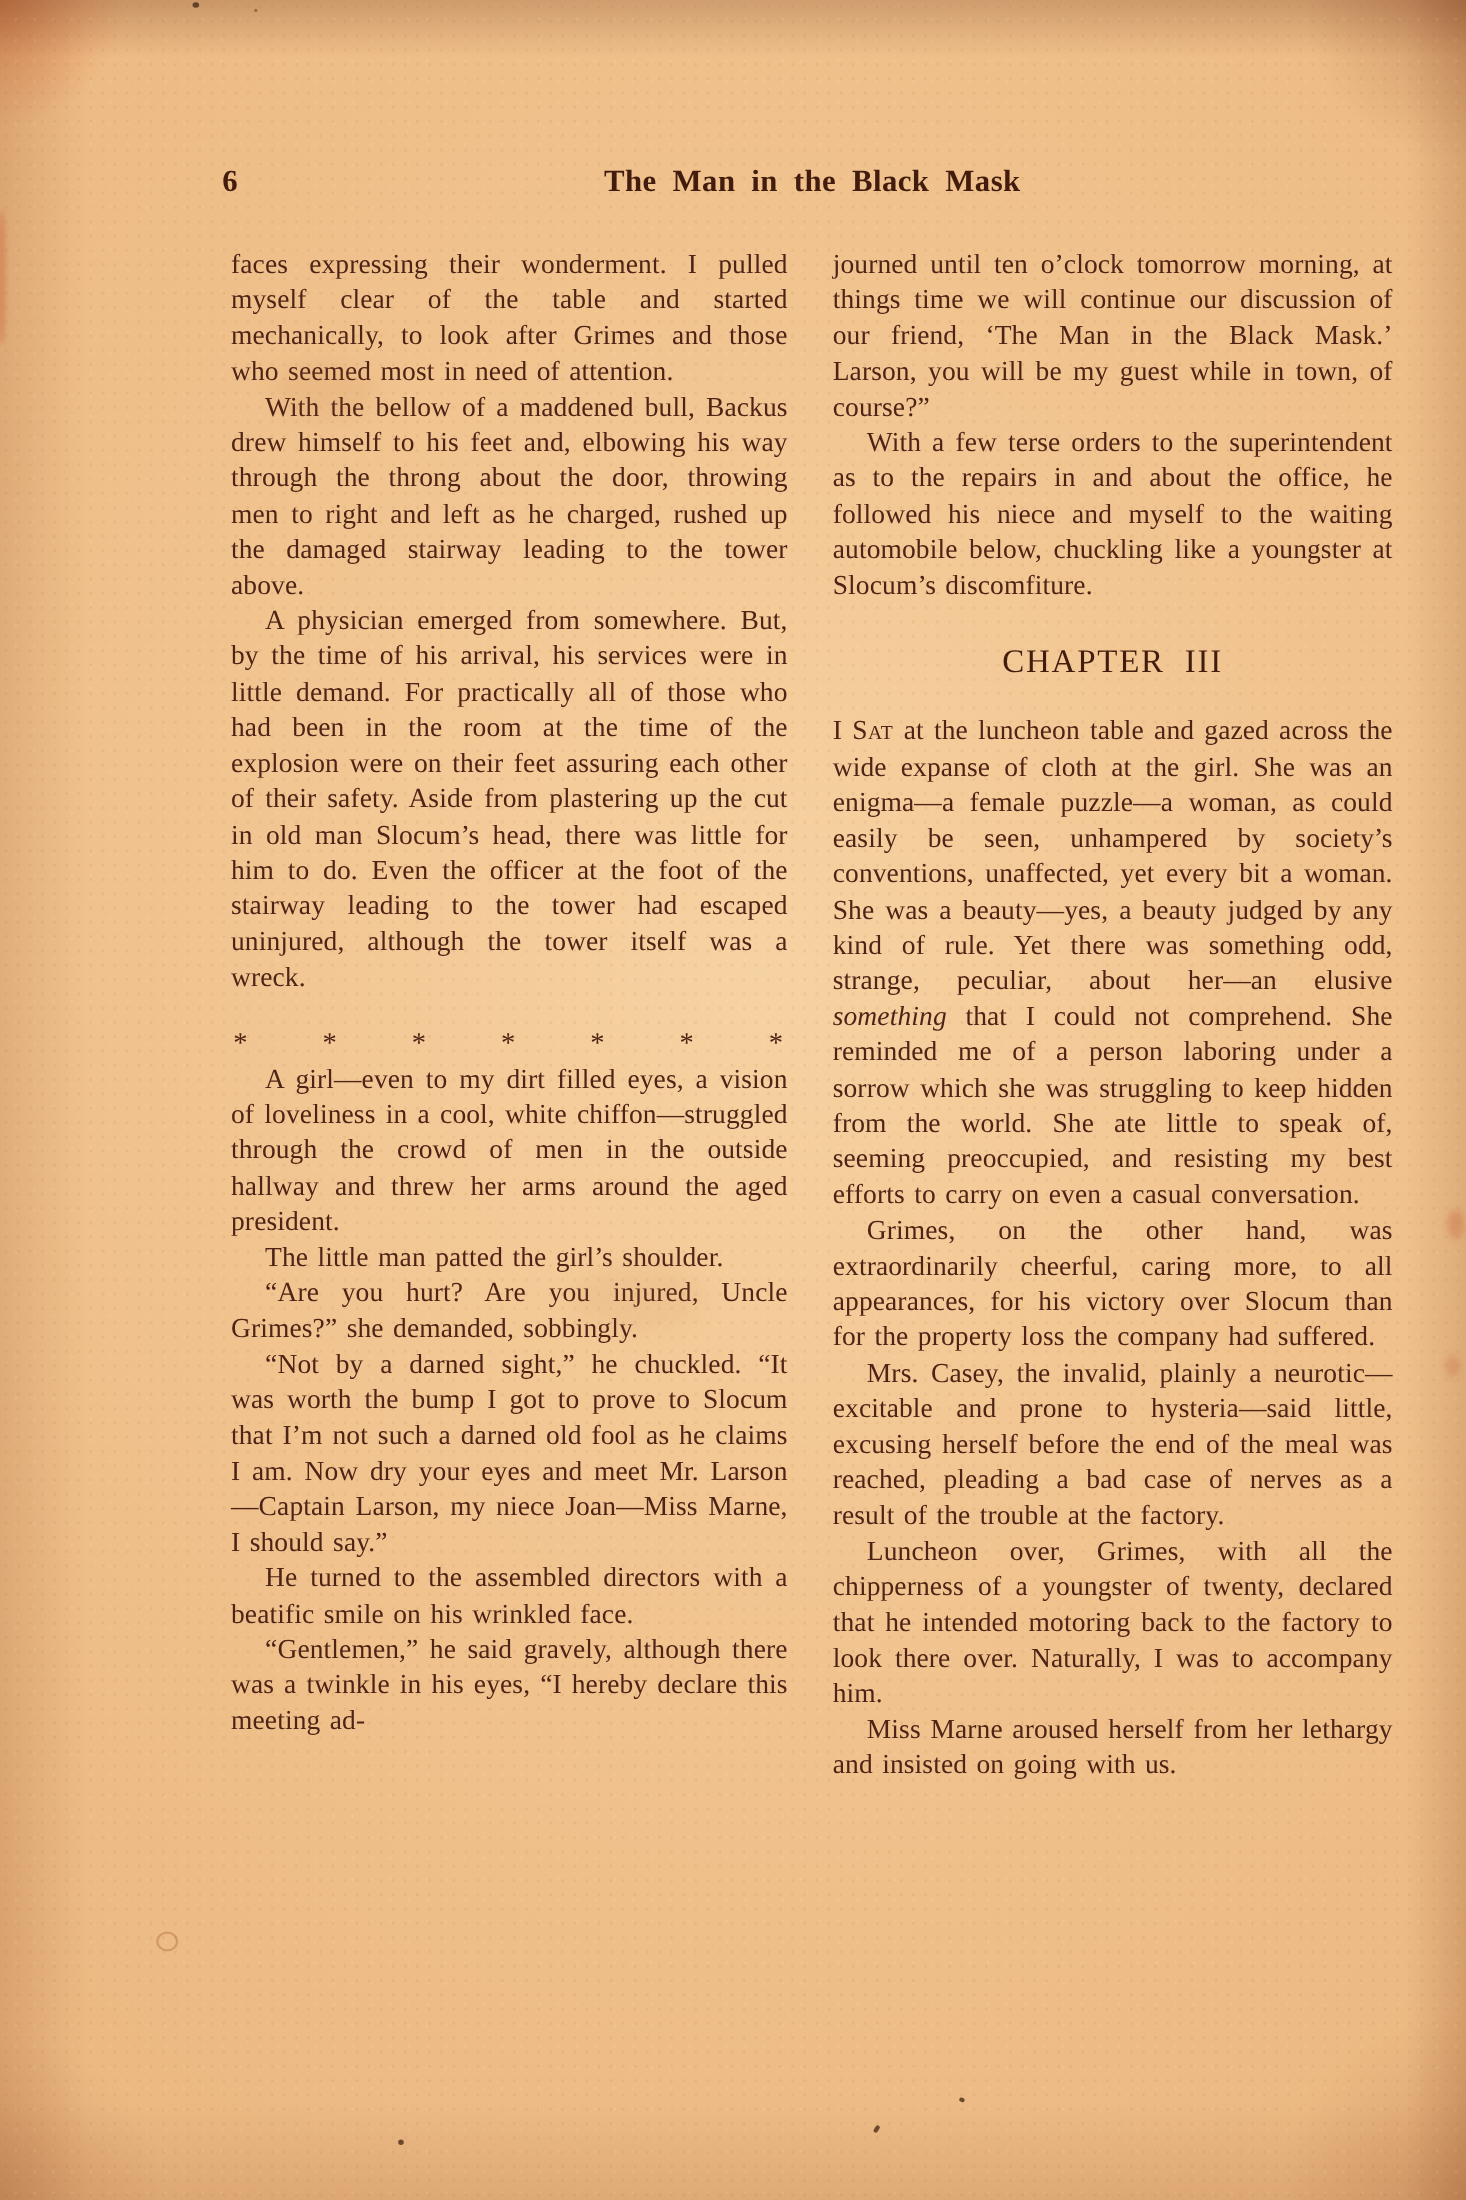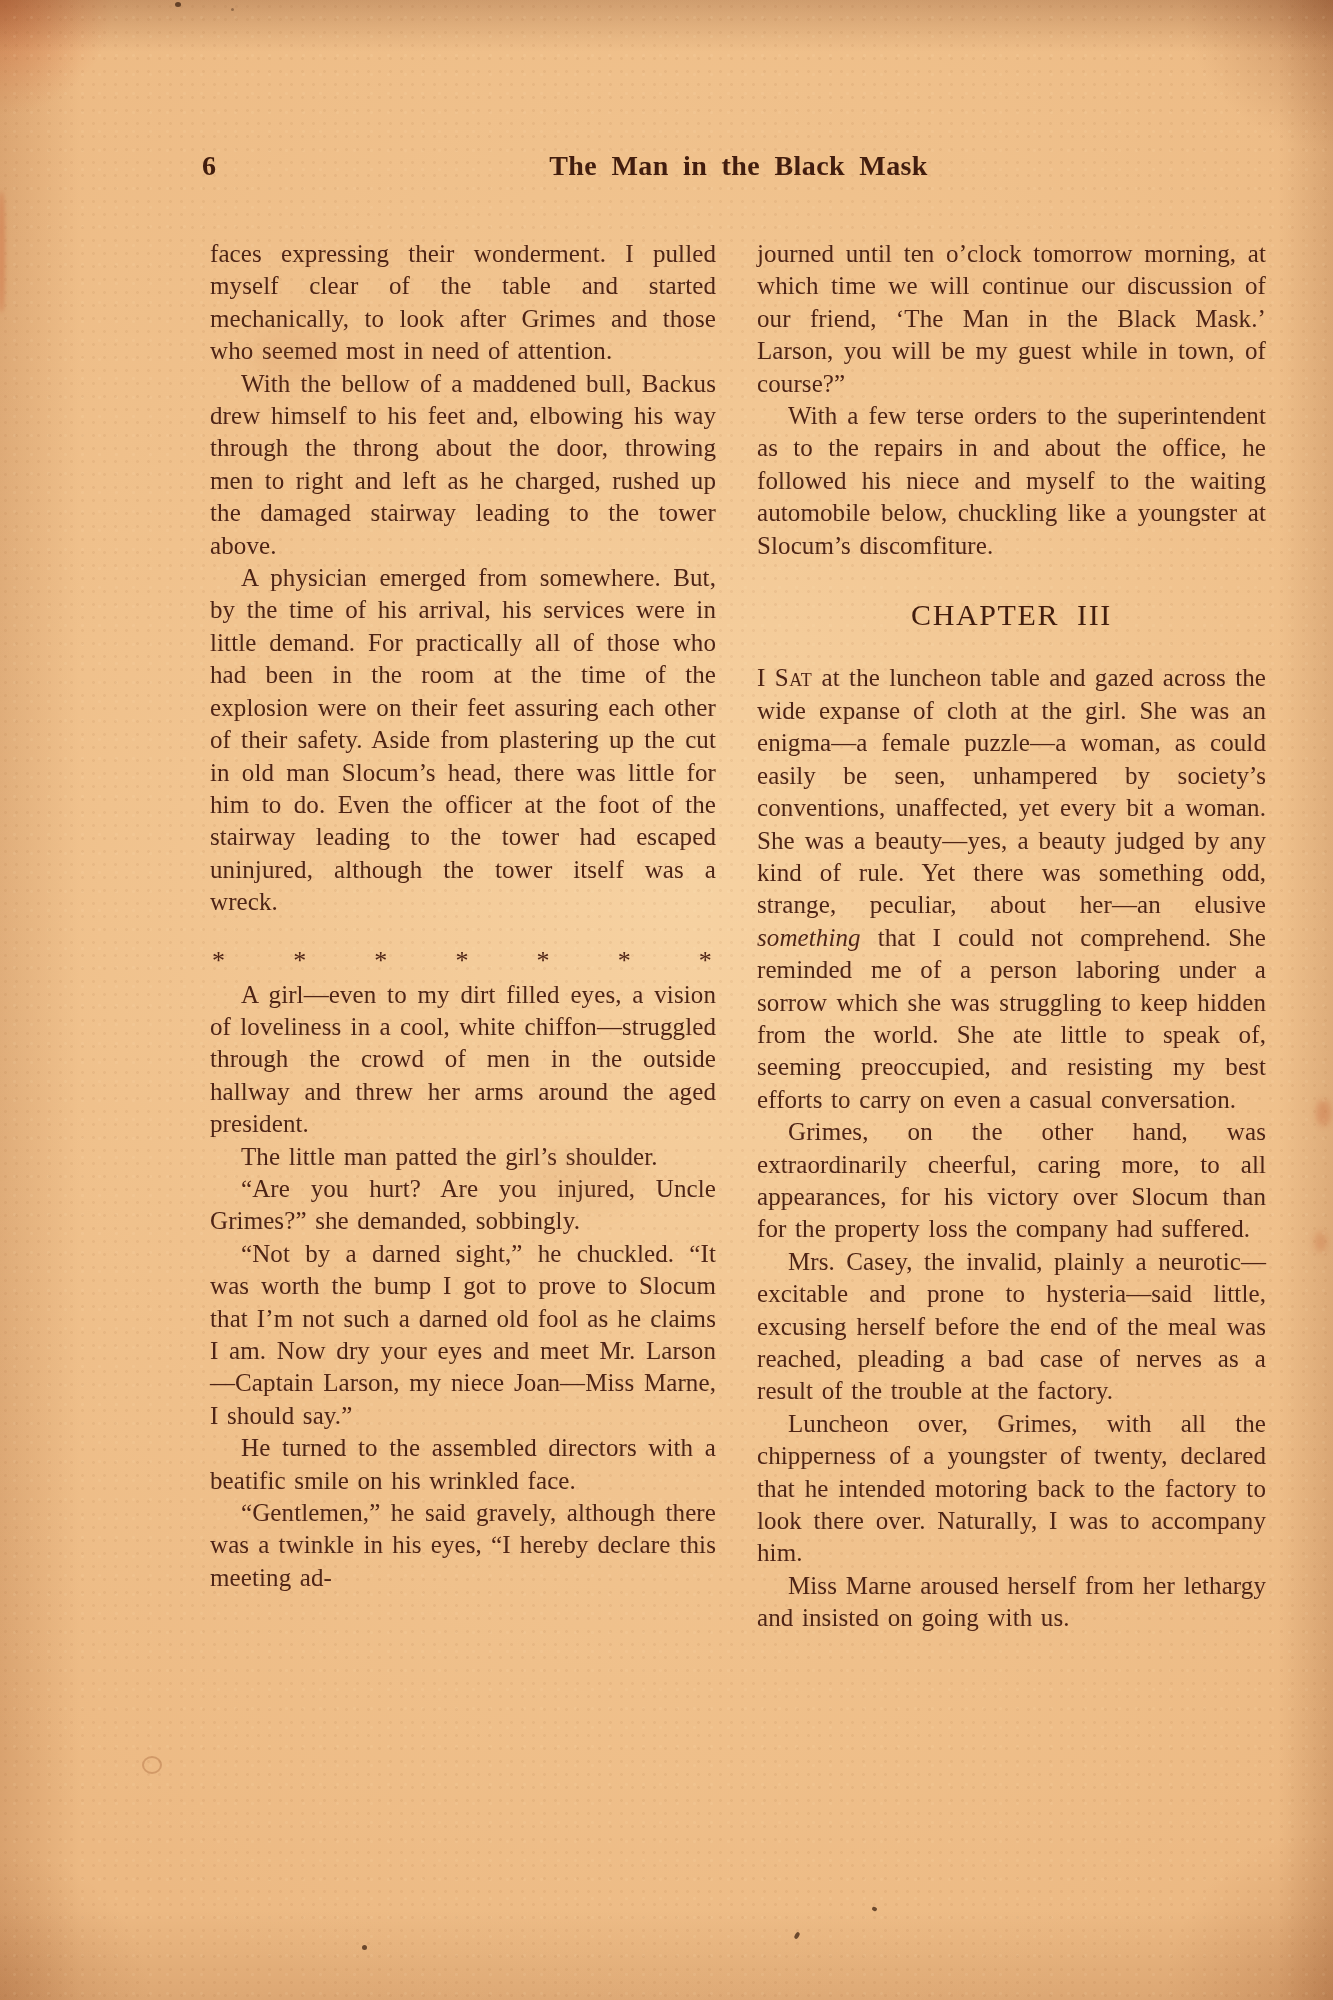--- a/index.html
+++ b/index.html
@@ -41,21 +41,21 @@
   .page-number{
     position:absolute;left:-8px;top:0;
     font-size:28px;font-weight:bold;color:var(--ink-dark);
   }
   .book-title{
     position:absolute;left:0;right:0;top:0;text-align:center;
     font-size:28px;font-weight:bold;color:var(--ink-dark);
     letter-spacing:0.4px;word-spacing:7px;
   }
   .column{
-    position:absolute;top:238px;
+    position:absolute;top:225px;
     text-align:justify;
     font-size:25px;line-height:32.4px;
     letter-spacing:0.1px;word-spacing:2.2px;
   }
   .col-left{left:210px;width:506px;}
   .col-right{left:757px;width:509px;}
   .column p{margin:0;}
   .column p.indent{text-indent:31px;}
   .separator{
     display:flex;justify-content:space-between;
@@ -111,21 +111,21 @@
         <span>*</span>
       </div>
       <p class="indent"><span>A girl—even to my dirt filled eyes, a vision of loveliness in a cool, white chiffon—struggled through the crowd of men in the outside hallway and threw her arms around the aged president.</span></p>
       <p class="indent"><span>The little man patted the girl’s shoulder.</span></p>
       <p class="indent"><span>“Are you hurt? Are you injured, Uncle Grimes?” she demanded, sobbingly.</span></p>
       <p class="indent"><span>“Not by a darned sight,” he chuckled. “It was worth the bump I got to prove to Slocum that I’m not such a darned old fool as he claims I am. Now dry your eyes and meet Mr. Larson—Captain Larson, my niece Joan—Miss Marne, I should say.”</span></p>
       <p class="indent"><span>He turned to the assembled directors with a beatific smile on his wrinkled face.</span></p>
       <p class="indent"><span>“Gentlemen,” he said gravely, although there was a twinkle in his eyes, “I hereby declare this meeting ad-</span></p>
     </div>
   <div class="column col-right" id="col-right">
-      <p class=""><span>journed until ten o’clock tomorrow morning, at which time we will continue our discussion of our friend, ‘The Man in the Black Mask.’ Larson, you will be my guest while in town, of course?”</span></p>
+      <p class=""><span>journed until ten o’clock tomorrow morning, at things time we will continue our discussion of our friend, ‘The Man in the Black Mask.’ Larson, you will be my guest while in town, of course?”</span></p>
       <p class="indent"><span>With a few terse orders to the superintendent as to the repairs in and about the office, he followed his niece and myself to the waiting automobile below, chuckling like a youngster at Slocum’s discomfiture.</span></p>
       <h2 class="chapter-heading">CHAPTER III</h2>
       <p class=""><span>I </span><span class="smallcaps">Sat</span><span> at the luncheon table and gazed across the wide expanse of cloth at the girl. She was an enigma—a female puzzle—a woman, as could easily be seen, unhampered by society’s conventions, unaffected, yet every bit a woman. She was a beauty—yes, a beauty judged by any kind of rule. Yet there was something odd, strange, peculiar, about her—an elusive </span><span class="italic">something</span><span> that I could not comprehend. She reminded me of a person laboring under a sorrow which she was struggling to keep hidden from the world. She ate little to speak of, seeming preoccupied, and resisting my best efforts to carry on even a casual conversation.</span></p>
       <p class="indent"><span>Grimes, on the other hand, was extraordinarily cheerful, caring more, to all appearances, for his victory over Slocum than for the property loss the company had suffered.</span></p>
       <p class="indent"><span>Mrs. Casey, the invalid, plainly a neurotic—excitable and prone to hysteria—said little, excusing herself before the end of the meal was reached, pleading a bad case of nerves as a result of the trouble at the factory.</span></p>
       <p class="indent"><span>Luncheon over, Grimes, with all the chipperness of a youngster of twenty, declared that he intended motoring back to the factory to look there over. Naturally, I was to accompany him.</span></p>
       <p class="indent"><span>Miss Marne aroused herself from her lethargy and insisted on going with us.</span></p>
     </div>
 
   <div class="speck s1"></div>

